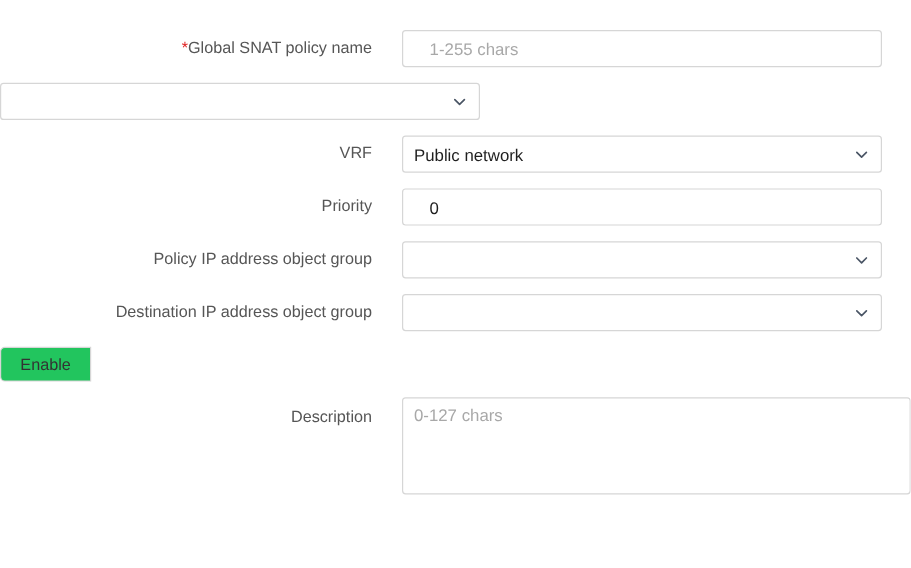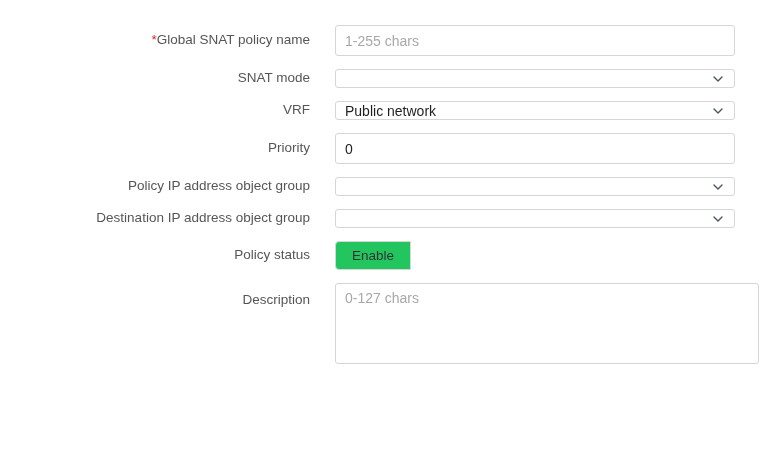--- a/index.html
+++ b/index.html
@@ -41,35 +41,35 @@
     padding-top: 9px;
   }
   .req {
     color: #e02020;
   }
   .ctl-text {
     width: 400px;
     height: 31px;
     border: 1px solid #d6d6d6;
     border-radius: 3px;
-    padding: 0 9px;
+    padding: 0 22px;
     font-size: 14px;
     color: #1f1f1f;
     font-family: "Liberation Sans", "DejaVu Sans", sans-serif;
     outline: none;
     background: #fff;
   }
   .ctl-text::placeholder, .ctl-textarea::placeholder {
     color: #a8a8a8;
     opacity: 1;
   }
   .ctl-select {
     position: relative;
     width: 400px;
-    height: 19px;
+    height: 31px;
     border: 1px solid #d6d6d6;
     border-radius: 3px;
     background: #fff;
     display: flex;
     align-items: center;
     padding: 0 30px 0 9px;
     font-size: 14px;
     color: #1f1f1f;
     cursor: pointer;
   }
@@ -127,21 +127,20 @@
 
 <div class="page">
   <div class="form">
 
     <div class="row">
       <div class="lbl"><span class="req">*</span><span>Global SNAT policy name</span></div>
       <input class="ctl-text" type="text" placeholder="1-255 chars" style="">
     </div>
 
     <div class="row">
-      <div class="lbl">SNAT mode</div>
       <div class="ctl-select">
         <span></span>
         <svg class="chev" viewBox="0 0 14 14">
             <path d="M3 5 L7 9 L11 5" fill="none" stroke="#4a5565" stroke-width="1.4" stroke-linecap="round" stroke-linejoin="round"></path>
           </svg>
       </div>
     </div>
 
     <div class="row">
       <div class="lbl">VRF</div>
@@ -173,21 +172,20 @@
       <div class="ctl-select">
         <span></span>
         <svg class="chev" viewBox="0 0 14 14">
             <path d="M3 5 L7 9 L11 5" fill="none" stroke="#4a5565" stroke-width="1.4" stroke-linecap="round" stroke-linejoin="round"></path>
           </svg>
       </div>
     </div>
 
 
     <div class="row">
-      <div class="lbl">Policy status</div>
       <div class="toggle">
         <button class="seg seg-enable">Enable</button>
       </div>
     </div>
 
     <div class="row top-align">
       <div class="lbl">Description</div>
       <textarea class="ctl-textarea" placeholder="0-127 chars" style=""></textarea>
     </div>
 

